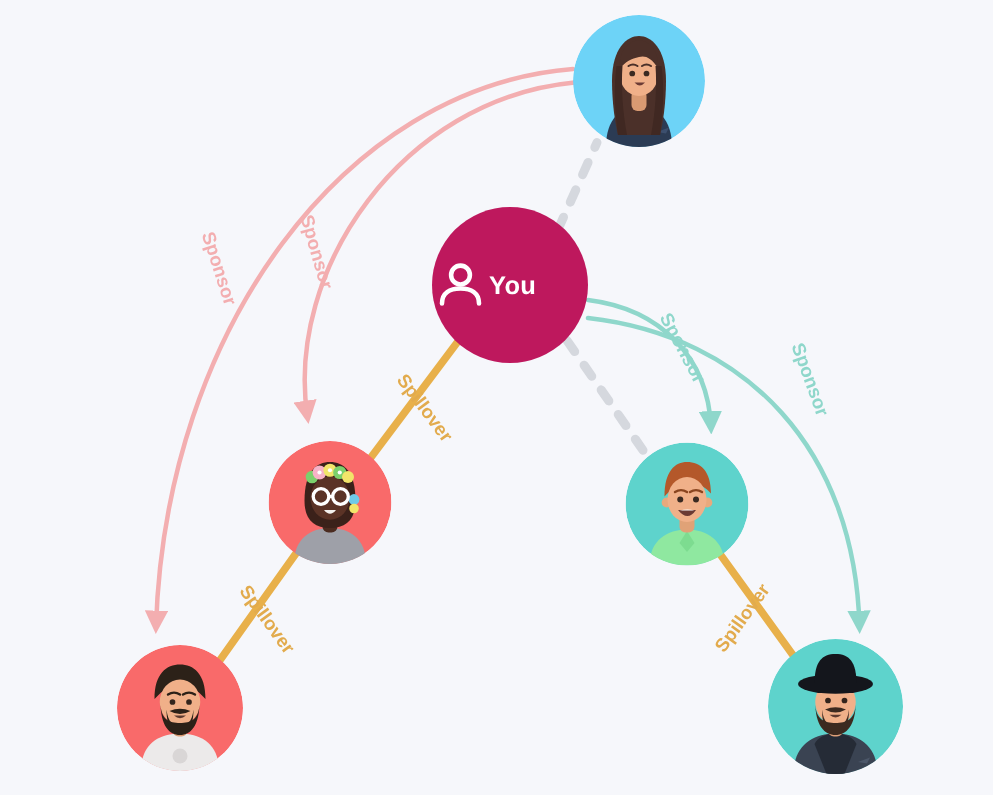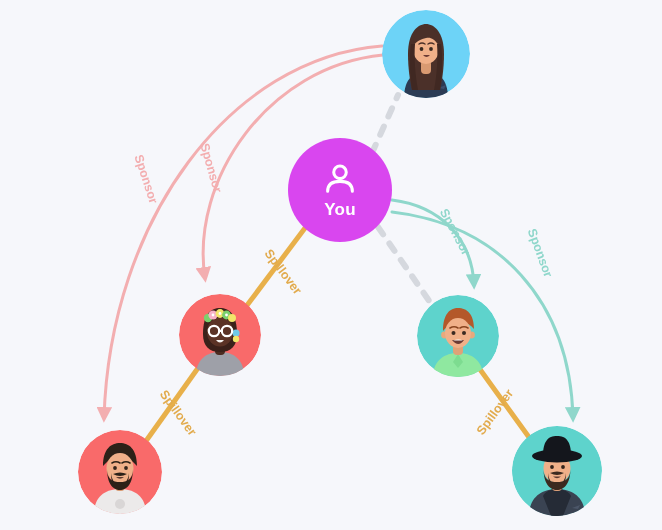--- a/index.html
+++ b/index.html
@@ -7,23 +7,23 @@
     width:662px;height:530px;
     background:#f6f7fb;
     font-family:"Liberation Sans", sans-serif;
     overflow:hidden;
     position:relative;
   }
   #network-canvas{position:absolute;left:0;top:0;width:662px;height:530px;}
   .node{position:absolute;border-radius:50%;overflow:hidden;}
   .avatar-node{box-shadow:none;}
   .you-node{
-    background:#d946ef;
-    display:flex;flex-direction:column;
-    align-items:center;justify-content:center;
+    background:#be185d;
+    display:flex;flex-direction:row;
+    align-items:center;
   }
   .you-node .you-label{
     color:#ffffff;font-size:17px;font-weight:bold;
     letter-spacing:.2px;margin-top:2px;
   }
   .you-icon{display:block;}
   .edge-label{
     position:absolute;
     font-size:12.5px;
     font-weight:bold;

